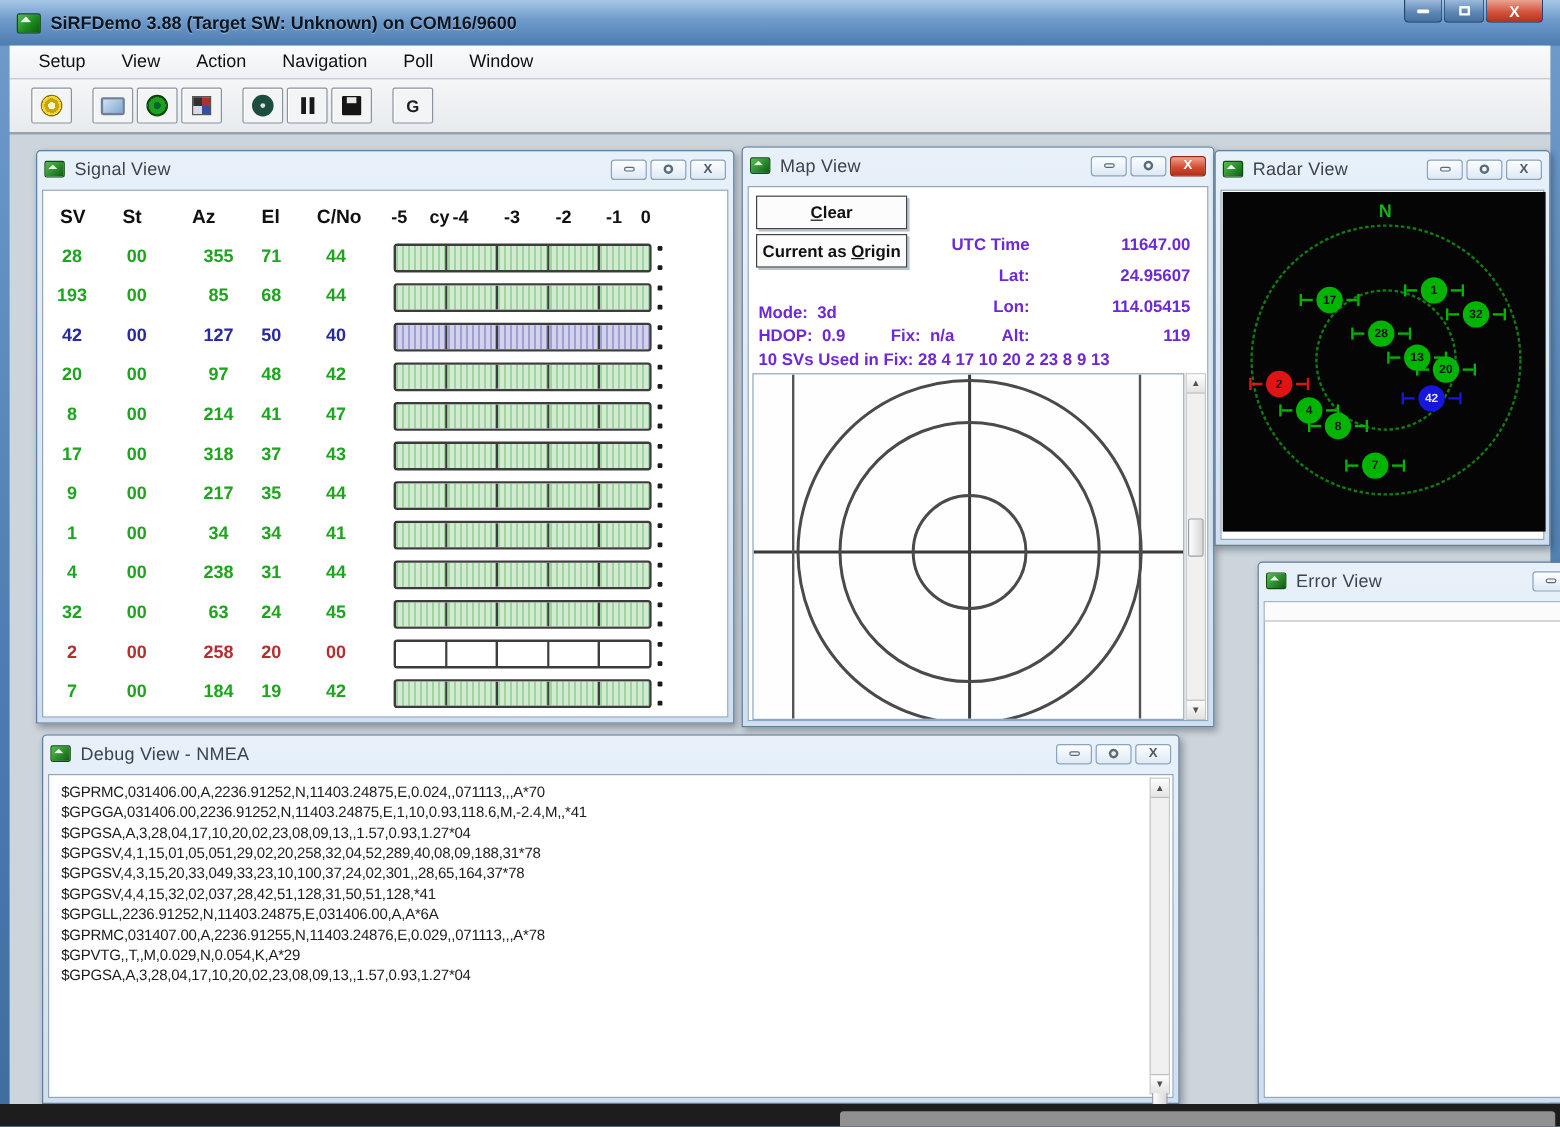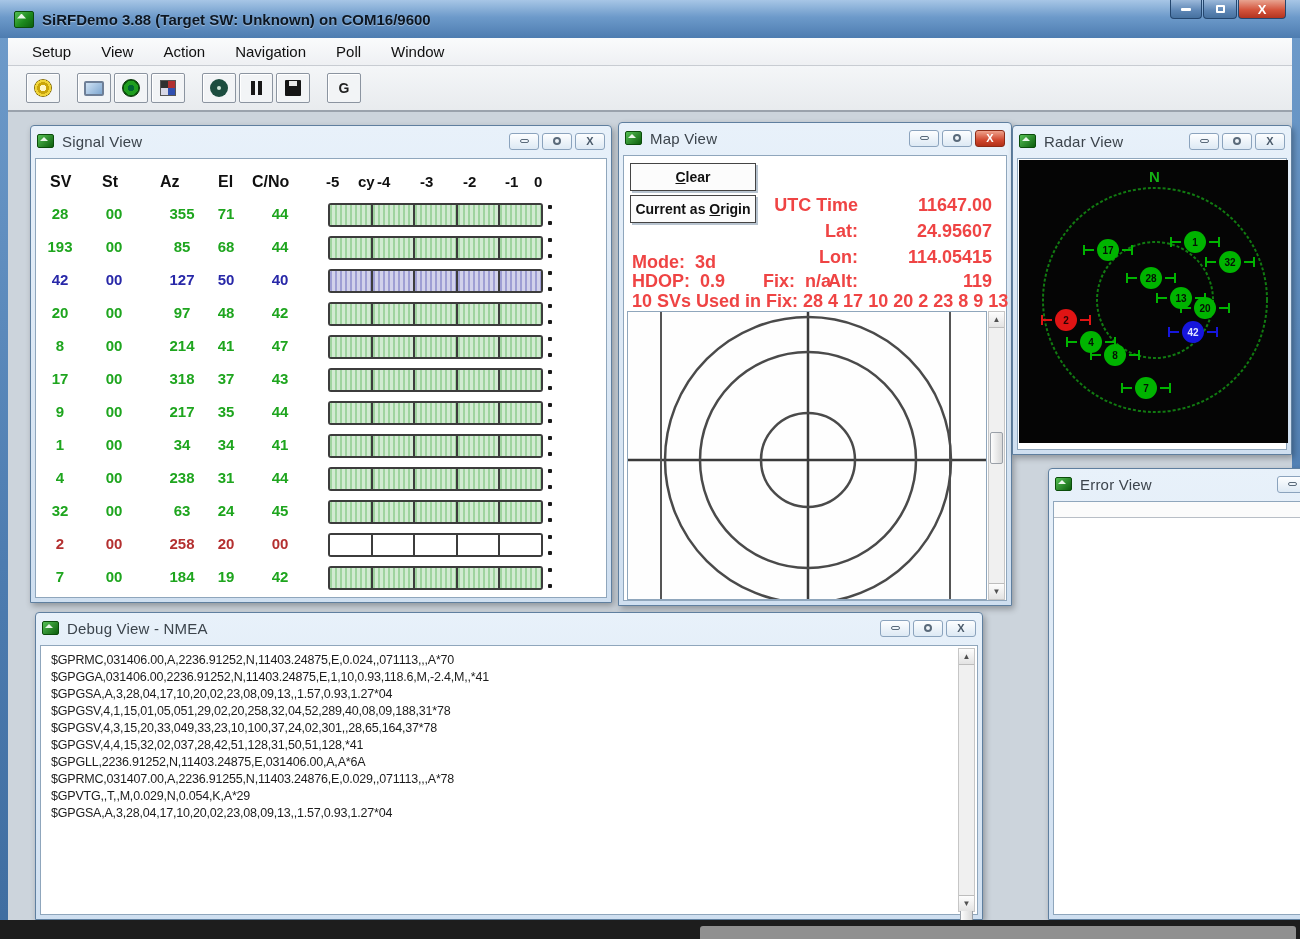--- a/index.html
+++ b/index.html
@@ -68,21 +68,21 @@
   .cbtn .pill { width:9px; height:4px; border:1px solid #5a6a7a; border-radius:2px; }
   .cbtn .ring { width:8px; height:8px; border:2px solid #5a6a7a; border-radius:50%; }
   .cbtn .xx { font-size:11px; font-weight:bold; line-height:1; }
   .cbtn.red { background:linear-gradient(#efa28c,#d1482f 60%,#b23018); border-color:#8d2a16; color:#fff; }
   .cclient { position:absolute; left:4px; right:4px; top:32px; bottom:4px; background:#fff; border:1px solid #8fa6bc;padding-left:14px; }
 
   
   #signal-win { left:30px; top:125px; width:582px; height:478px; }
   .sig-head { position:absolute; top:14px; left:0; width:100%; height:22px; font-size:16px; font-weight:bold; color:#101010; }
   .sig-head span { position:absolute; }
-  .h-sv{left:14px;} .h-st{left:66px;} .h-az{left:124px;} .h-el{left:182px;} .h-cno{left:216px;}
+  .h-sv{left:14px;} .h-st{left:66px;} .h-az{left:124px;} .h-el{left:182px;} .h-cno{left:228px;}
   .axis { position:absolute; left:292px; top:0; width:215px; height:22px; }
   .axis span { position:absolute; font-size:15px; }
   .ax0{left:-2px;} .axcy{left:30px;} .ax1{left:49px;} .ax2{left:92px;} .ax3{left:135px;} .ax4{left:177px;} .ax5{left:206px;}
   .sig-body { position:absolute; top:40px; left:0; width:100%; }
   .sig-row { position:relative; height:33px; }
   .sig-row .cell { position:absolute; top:6px; font-size:15px; font-weight:bold; text-align:center; width:44px; }
   .cell.sv{left:2px;} .cell.st{left:56px;} .cell.az{left:124px;} .cell.el{left:168px;} .cell.cno{left:222px;}
   .tx-green{color:#1ea51e;} .tx-blue{color:#2828a8;} .tx-red{color:#b43030;}
   .sigbar { position:absolute; left:292px; top:4px; width:215px; height:24px; border:2px solid #3c3c3c; border-radius:3px;
             display:flex; overflow:hidden; background:#fff; }
@@ -94,21 +94,21 @@
   .dots { position:absolute; left:512px; top:6px; height:20px; display:flex; flex-direction:column; justify-content:space-between; }
   .dots b { width:4px; height:4px; background:#1a1a1a; border-radius:1px; }
 
   
   #map-win { left:618px; top:122px; width:394px; height:484px; }
   .map-btn { position:absolute; left:6px; width:126px; height:28px; background:#fcfcfc; border:1px solid #444;
              font-size:14px; font-weight:bold; color:#111; display:flex; align-items:center; justify-content:center;
              box-shadow:2px 2px 0 #b8c4d0; }
   #btn-clear { top:7px; } #btn-origin { top:39px;text-align:center; }
   .accel { text-decoration:underline; }
-  .map-info { position:absolute; font-size:18px; font-weight:bold; color:#ef4444; white-space:nowrap; }
+  .map-info { position:absolute; font-size:14px; font-weight:bold; color:#6d28d9; white-space:nowrap; }
   .mi-label { position:absolute; right:148px; text-align:right; }
   .mi-value { position:absolute; right:14px; text-align:right; }
   .row-utc{top:39px;} .row-lat{top:65px;} .row-lon{top:91px;} .row-alt{top:115px;}
   #mode-row{left:8px; top:96px;} #hdop-row{left:8px; top:115px;} #fix-part{margin-left:38px;} #svs-row{left:8px; top:135px; font-weight:bold;}
   .map-plot { position:absolute; left:3px; top:155px; width:360px; height:289px; background:#fefefe; border:1px solid #8fa6bc; }
   .vscroll { position:absolute; width:17px; background:#f0f0f0; border:1px solid #c6c6c6; }
   #map-scroll { left:364px; top:155px; height:289px; }
   .sb-btn { position:absolute; left:0; width:15px; height:16px; background:linear-gradient(#fdfdfd,#e3e3e3);
             border-bottom:1px solid #bdbdbd; color:#505050; font-size:8px; text-align:center; line-height:16px; }
   .sb-btn.down { bottom:0; border-top:1px solid #bdbdbd; border-bottom:none; }

